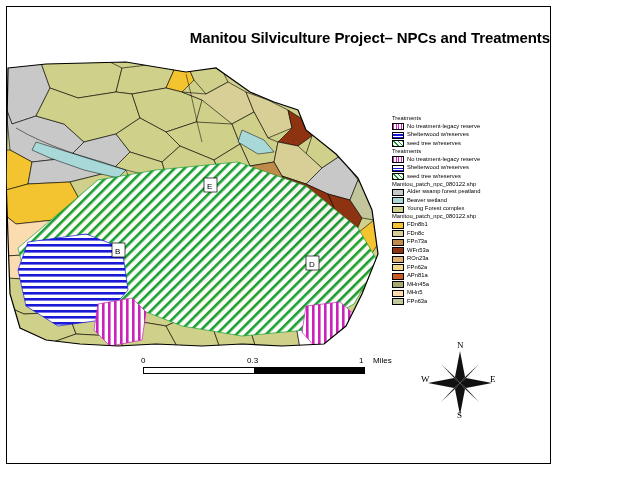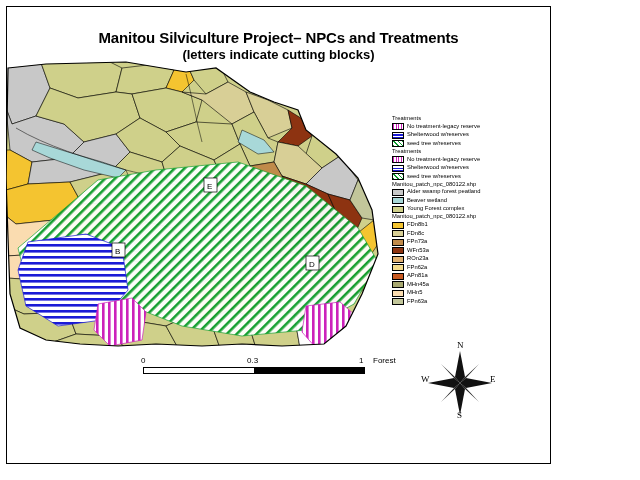--- a/index.html
+++ b/index.html
@@ -7,21 +7,21 @@
 
   #page{position:relative;width:640px;height:480px;background:#ffffff;}
 
   
   #frame{
     position:absolute;left:6px;top:6px;width:545px;height:458px;
     border:1px solid #000;background:#ffffff;box-sizing:border-box;
   }
 
   
-  #title-block{position:absolute;left:0;top:22px;width:100%;text-align:center;}
+  #title-block{position:absolute;left:0;top:22px;width:100%;text-align:right;}
   .title-line1{font-size:15px;font-weight:bold;color:#000;letter-spacing:-0.1px;line-height:18px;}
   .title-line2{font-size:13px;font-weight:bold;color:#000;line-height:16px;}
 
   
   #map-canvas{position:absolute;left:6px;top:58px;width:385px;height:290px;}
   #map-svg{display:block;}
 
   
   #legend{position:absolute;left:392px;top:116px;width:150px;font-size:5.6px;color:#000;line-height:1.0;}
   .legend-title{font-size:5.8px;color:#000;margin:0 0 1px 0;white-space:nowrap;}
@@ -59,21 +59,20 @@
   .blk-txt{font-family:"Liberation Sans",sans-serif;font-size:8px;fill:#000;}
 </style>
 </head>
 <body>
 
 <div id="page">
   <div id="frame">
 
     <div id="title-block">
       <div class="title-line1">Manitou Silviculture Project– NPCs and Treatments</div>
-      <div class="title-line2">(letters indicate cutting blocks)</div>
     </div>
 
   </div>
 
   <div id="map-canvas">
     <svg id="map-svg" width="385" height="290" viewBox="0 0 385 290" xmlns="http://www.w3.org/2000/svg">
       <defs>
         <pattern id="pGreen" width="7" height="7" patternUnits="userSpaceOnUse" patternTransform="rotate(45)">
           <rect width="7" height="7" fill="#ffffff"></rect>
           <rect width="2.6" height="7" fill="#0d9e2e"></rect>
@@ -306,21 +305,21 @@
       </div>
     </div>
 
   </div>
 
   <div id="scalebar">
     <div class="sb-labels">
       <span class="sb-lab" style="left:-2px">0</span>
       <span class="sb-lab" style="left:104px">0.3</span>
       <span class="sb-lab" style="left:216px">1</span>
-      <span class="sb-lab" style="left:230px">Forest</span>
+      <span class="sb-lab" style="left:230px">Miles</span>
     </div>
     <div class="sb-bar">
       <div class="sb-seg sb-empty"></div>
       <div class="sb-seg sb-fill"></div>
     </div>
   </div>
 
   <div id="compass">
     <span class="cmp-lab" id="cmp-n">N</span>
     <span class="cmp-lab" id="cmp-s">S</span>

